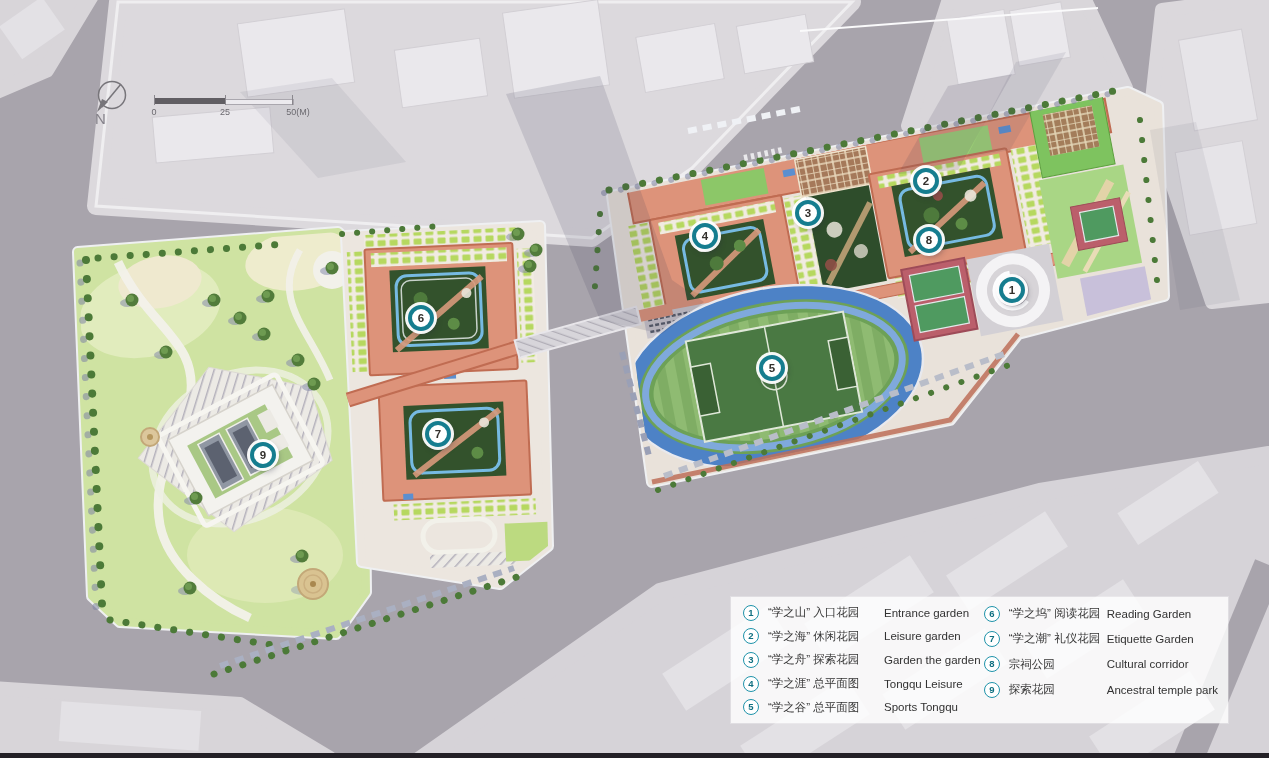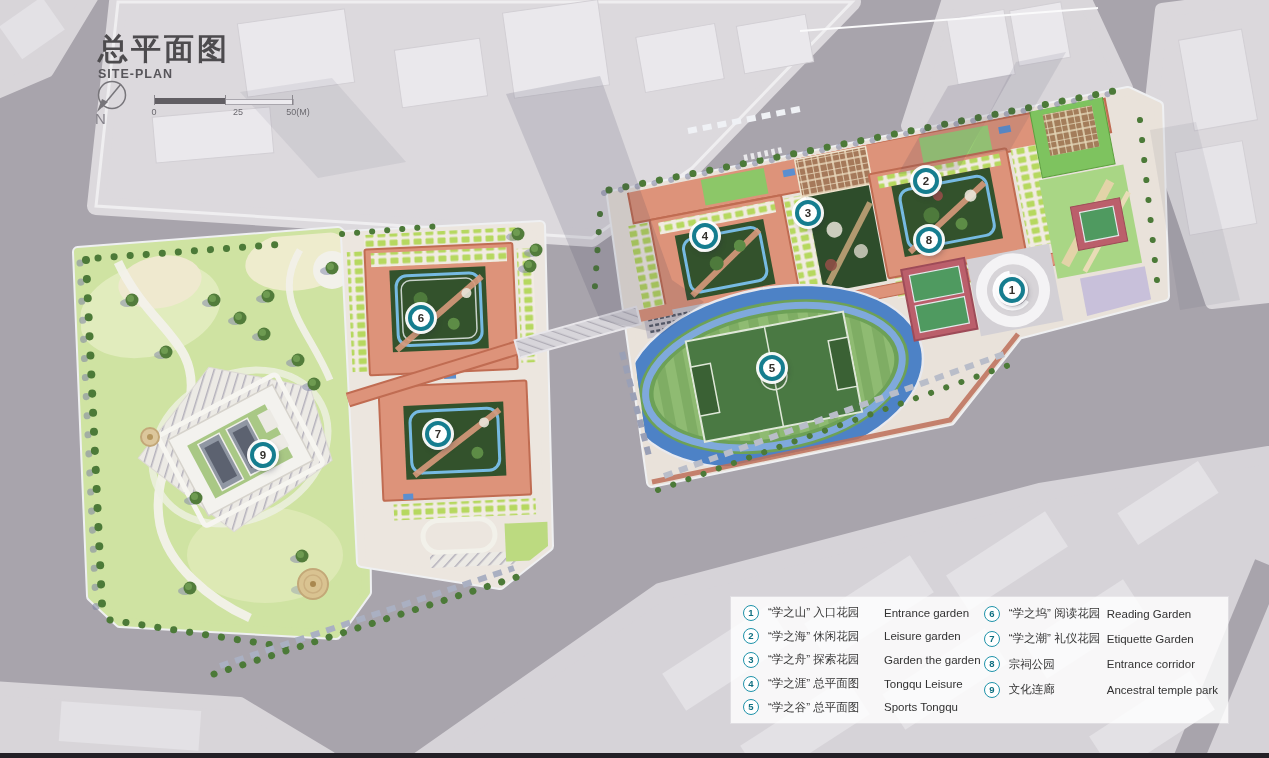--- a/index.html
+++ b/index.html
@@ -353,40 +353,36 @@
   </g>
 
   <g>
     <path d="M800,31 L1098,8" stroke="#fafafb" stroke-width="2"></path>
     <path d="M744,158 L782,150" stroke="#f5f5f7" stroke-width="6" stroke-dasharray="3.5 3.5" opacity="0.85"></path>
   </g>
 
   <rect x="0" y="753" width="1269" height="5" fill="#232026"></rect>
 </svg>
 
-<div class="title-block">
-  <div class="title-cn">总平面图</div>
-  <div class="title-en">SITE-PLAN</div>
-</div>
 
 <svg class="north" width="44" height="50">
   <circle cx="20" cy="19" r="13.5" fill="none" stroke="#77757a" stroke-width="1.5"></circle>
   <line x1="29" y1="8" x2="10" y2="31" stroke="#77757a" stroke-width="1.5"></line>
   <polygon points="5,36 16,26 10,23" fill="#77757a"></polygon>
   <text x="3" y="48" font-size="15" fill="#85828a">N</text>
 </svg>
 
 <div class="scalebar">
   <div class="sb-dark"></div>
   <div class="sb-light"></div>
   <div class="sb-tick" style="left:4px"></div>
   <div class="sb-tick" style="left:75px"></div>
   <div class="sb-tick" style="left:142px"></div>
   <span class="sb-lab" style="left:4px">0</span>
-  <span class="sb-lab" style="left:88px">25</span>
+  <span class="sb-lab" style="left:75px">25</span>
   <span class="sb-lab" style="left:148px">50(M)</span>
 </div>
 
 <div id="markers-layer">
       <div class="map-marker" style="left: 999px; top: 277px;">1</div>
       <div class="map-marker" style="left: 913px; top: 168px;">2</div>
       <div class="map-marker" style="left: 795px; top: 200px;">3</div>
       <div class="map-marker" style="left: 692px; top: 223px;">4</div>
       <div class="map-marker" style="left: 759px; top: 355px;">5</div>
       <div class="map-marker" style="left: 408px; top: 305px;">6</div>
@@ -430,23 +426,23 @@
           <span class="len">Reading Garden</span>
         </div>
         <div class="lrow">
           <span class="lbadge">7</span>
           <span class="lcn">“学之潮” 礼仪花园</span>
           <span class="len">Etiquette Garden</span>
         </div>
         <div class="lrow">
           <span class="lbadge">8</span>
           <span class="lcn">宗祠公园</span>
-          <span class="len">Entrance corridor</span>
+          <span class="len">Cultural corridor</span>
         </div>
         <div class="lrow">
           <span class="lbadge">9</span>
-          <span class="lcn">文化连廊</span>
+          <span class="lcn">探索花园</span>
           <span class="len">Ancestral temple park</span>
         </div>
       </div>
 </div>
 
 </div>
 
 </body></html>

